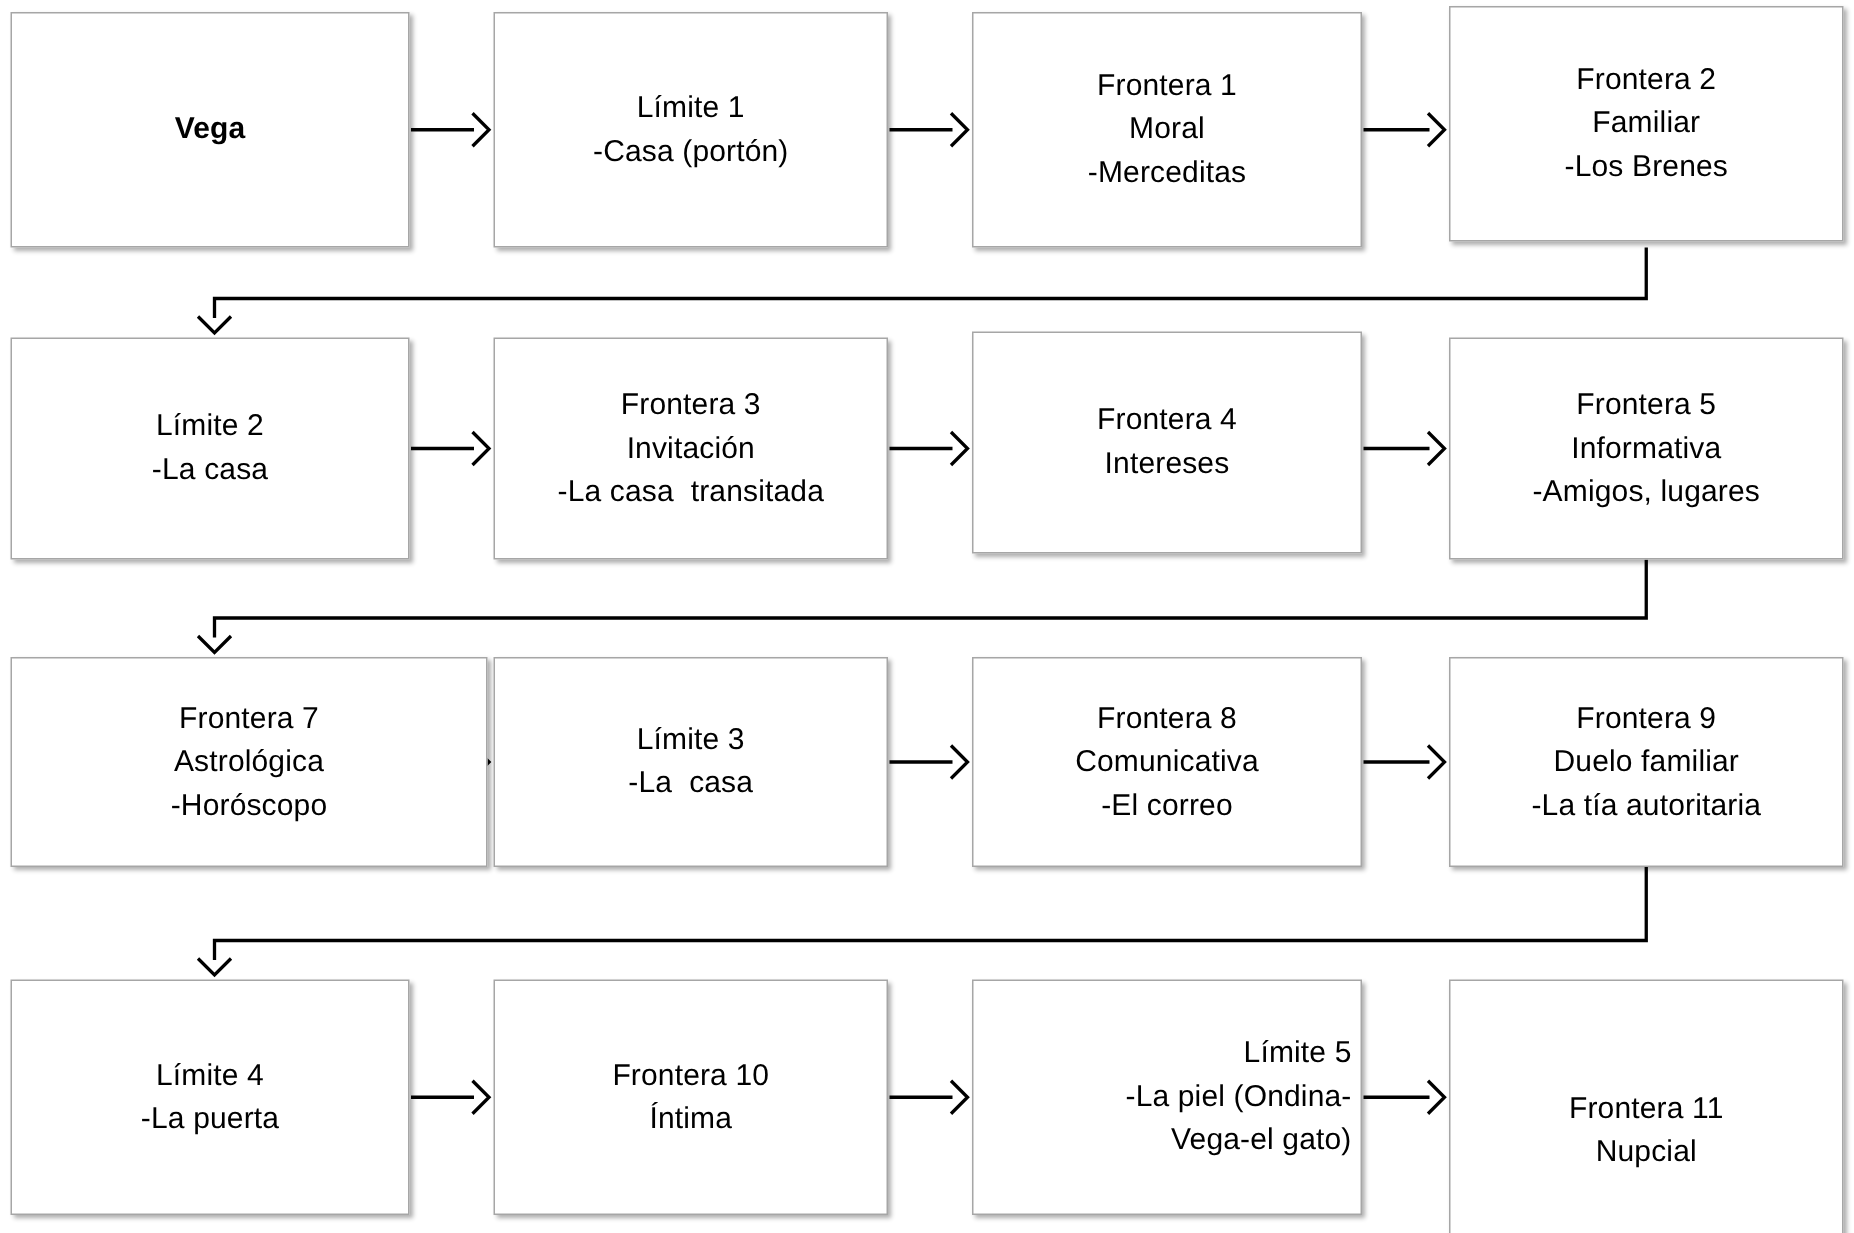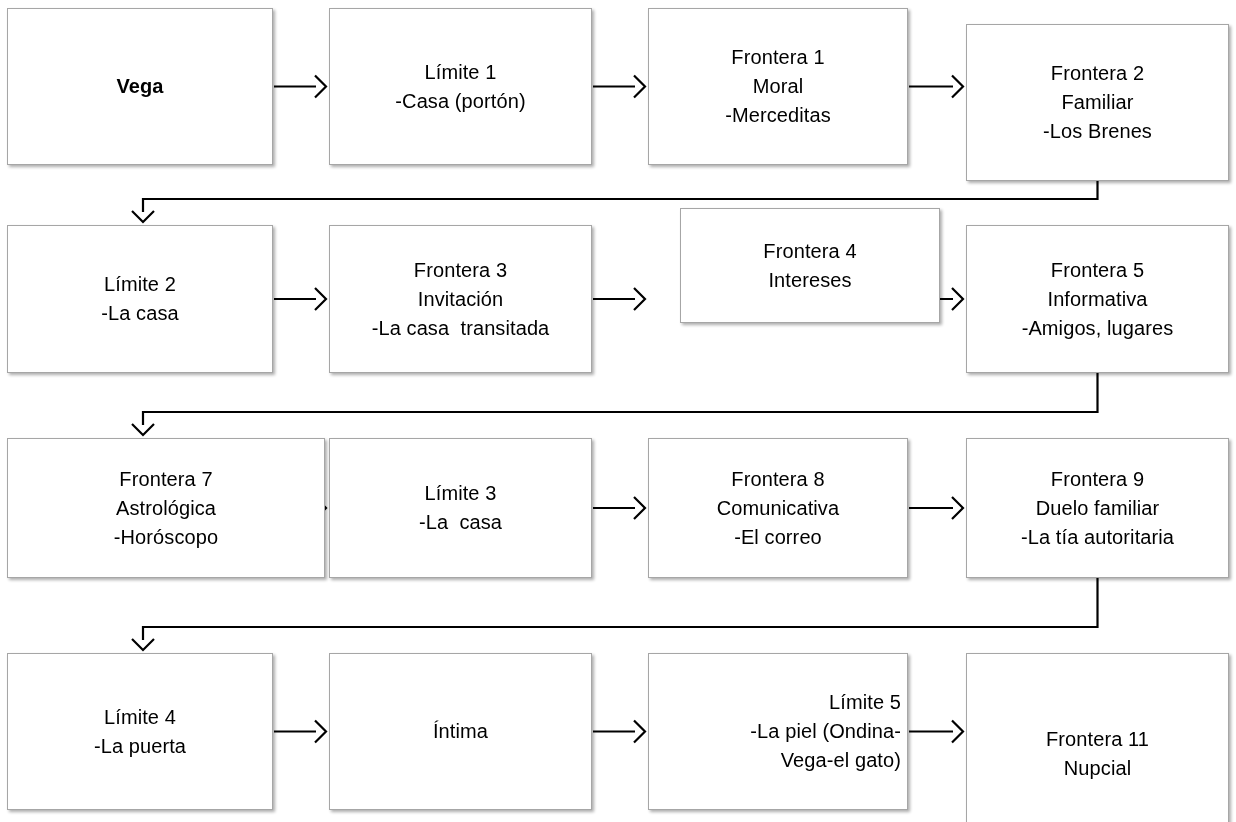--- a/index.html
+++ b/index.html
@@ -126,35 +126,35 @@
       </div>
       <div class="node" style="left: 329px; top: 8px; width: 263px; height: 157px;">
         <span class="line">Límite 1</span>
         <span class="line">-Casa (portón)</span>
       </div>
       <div class="node" style="left: 648px; top: 8px; width: 260px; height: 157px;">
         <span class="line">Frontera 1</span>
         <span class="line">Moral</span>
         <span class="line">-Merceditas</span>
       </div>
-      <div class="node" style="left: 966px; top: 24px; width: 263px; height: 157px;">
+      <div class="node" style="left: 966px; top: 4px; width: 263px; height: 157px;">
         <span class="line">Frontera 2</span>
         <span class="line">Familiar</span>
         <span class="line">-Los Brenes</span>
       </div>
       <div class="node" style="left: 7px; top: 225px; width: 266px; height: 148px;">
         <span class="line">Límite 2</span>
         <span class="line">-La casa</span>
       </div>
       <div class="node" style="left: 329px; top: 225px; width: 263px; height: 148px;">
         <span class="line">Frontera 3</span>
         <span class="line">Invitación</span>
         <span class="line">-La casa  transitada</span>
       </div>
-      <div class="node" style="left: 648px; top: 208px; width: 260px; height: 115px; margin-left: 32px;">
+      <div class="node" style="left: 648px; top: 221px; width: 260px; height: 148px;">
         <span class="line">Frontera 4</span>
         <span class="line">Intereses</span>
       </div>
       <div class="node" style="left: 966px; top: 225px; width: 263px; height: 148px;">
         <span class="line">Frontera 5</span>
         <span class="line">Informativa</span>
         <span class="line">-Amigos, lugares</span>
       </div>
       <div class="node" style="left: 7px; top: 438px; width: 318px; height: 140px;">
         <span class="line">Frontera 7</span>
@@ -173,20 +173,21 @@
       <div class="node" style="left: 966px; top: 438px; width: 263px; height: 140px;">
         <span class="line">Frontera 9</span>
         <span class="line">Duelo familiar</span>
         <span class="line">-La tía autoritaria</span>
       </div>
       <div class="node" style="left: 7px; top: 653px; width: 266px; height: 157px;">
         <span class="line">Límite 4</span>
         <span class="line">-La puerta</span>
       </div>
       <div class="node" style="left: 329px; top: 653px; width: 263px; height: 157px;">
+        <span class="line">Frontera 10</span>
         <span class="line">Íntima</span>
       </div>
       <div class="node" style="left: 648px; top: 653px; width: 260px; height: 157px; text-align: right;">
         <span class="line">Límite 5</span>
         <span class="line">-La piel (Ondina-</span>
         <span class="line">Vega-el gato)</span>
       </div>
       <div class="node" style="left: 966px; top: 653px; width: 263px; height: 202px;">
         <span class="line">Frontera 11</span>
         <span class="line">Nupcial</span>

